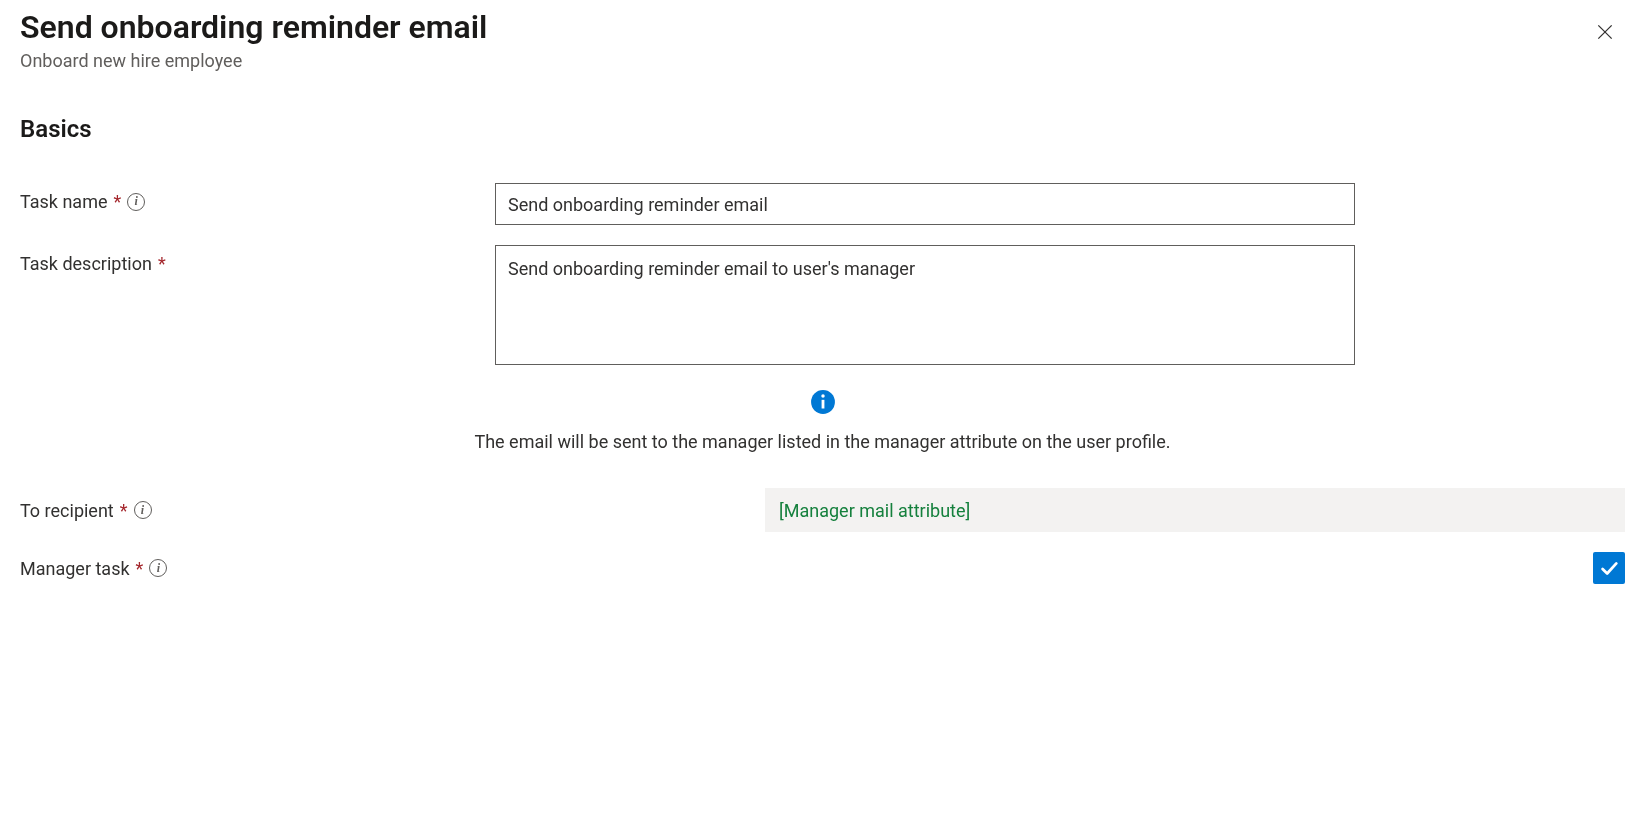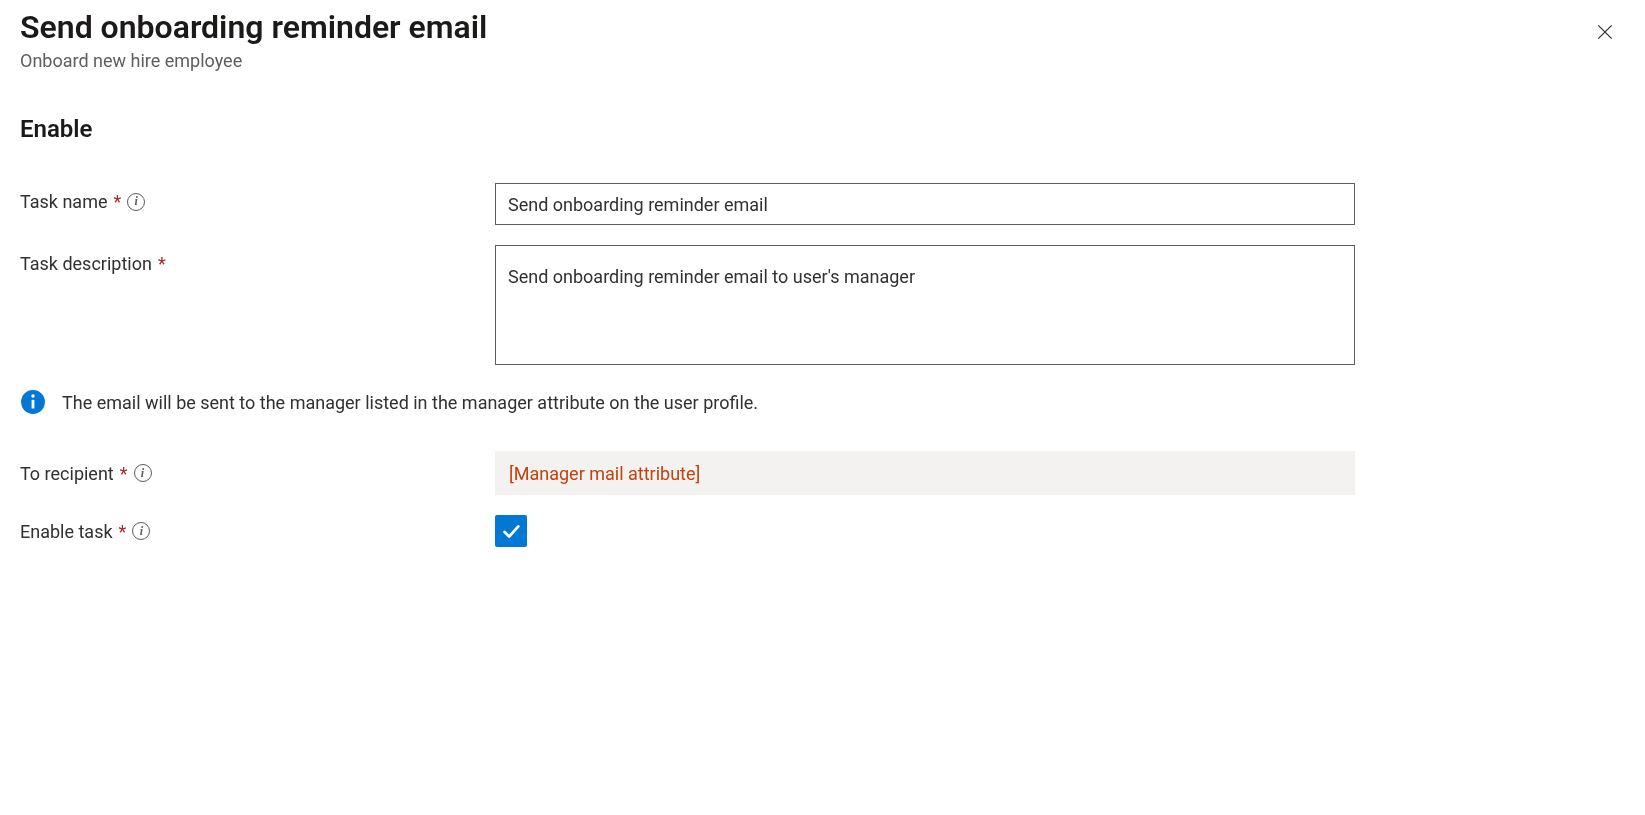--- a/index.html
+++ b/index.html
@@ -52,20 +52,21 @@
       color: #1b1a19;
       margin-bottom: 40px;
     }
     .form-row {
       display: flex;
       align-items: flex-start;
       margin-bottom: 20px;
     }
     .form-row.align-center {
       align-items: center;
+      justify-content: space-between;
     }
     .label-col {
       width: 475px;
       flex-shrink: 0;
       display: flex;
       align-items: center;
       gap: 6px;
       font-size: 18px;
       color: #323130;
       padding-top: 8px;
@@ -100,45 +101,46 @@
       padding: 8px 12px;
       font-size: 18px;
       font-family: inherit;
       color: #323130;
       outline: none;
       height: 42px;
     }
     .textarea-input {
       width: 100%;
       border: 1px solid #605e5c;
-      padding: 20px 12px;
+      padding: 12px 12px;
       font-size: 18px;
       font-family: inherit;
       color: #323130;
       outline: none;
       resize: none;
       height: 120px;
     }
     .readonly-input {
       width: 100%;
       background: #f3f2f1;
       border: none;
       padding: 10px 14px;
       font-size: 18px;
       font-family: inherit;
-      color: #c2410c;
+      color: #15803d;
       height: 44px;
     }
     .info-message {
       display: flex;
       align-items: center;
       gap: 16px;
       font-size: 18px;
       color: #323130;
       margin-bottom: 36px;
+      flex-direction: column;
     }
     .info-message-icon {
       width: 26px;
       height: 26px;
       flex-shrink: 0;
     }
     .checkbox-wrapper {
       width: 32px;
       height: 32px;
       background: #0078d4;
@@ -161,21 +163,21 @@
   <button class="close-btn">
     <svg viewBox="0 0 24 24" fill="none" stroke="#323130" stroke-width="1.5">
       <line x1="4" y1="4" x2="20" y2="20"></line>
       <line x1="20" y1="4" x2="4" y2="20"></line>
     </svg>
   </button>
 
   <h1 class="title">Send onboarding reminder email</h1>
   <div class="subtitle">Onboard new hire employee</div>
 
-  <h2 class="section-heading">Enable</h2>
+  <h2 class="section-heading">Basics</h2>
 
   <div class="form-row">
     <div class="label-col">
       <span>Task name</span>
       <span class="required">*</span>
       <span class="info-icon">i</span>
     </div>
     <div class="input-col">
       <input type="text" class="text-input" value="Send onboarding reminder email" style="">
     </div>
@@ -207,21 +209,21 @@
       <span class="required">*</span>
       <span class="info-icon">i</span>
     </div>
     <div class="input-col">
       <input type="text" readonly="" class="readonly-input" value="[Manager mail attribute]" style="">
     </div>
   </div>
 
   <div class="form-row align-center">
     <div class="label-col">
-      <span>Enable task</span>
+      <span>Manager task</span>
       <span class="required">*</span>
       <span class="info-icon">i</span>
     </div>
     <div>
       <div class="checkbox-wrapper">
         <svg viewBox="0 0 24 24" fill="none" stroke="#ffffff" stroke-width="3" stroke-linecap="round" stroke-linejoin="round">
           <polyline points="5 13 10 18 20 7"></polyline>
         </svg>
       </div>
     </div>

